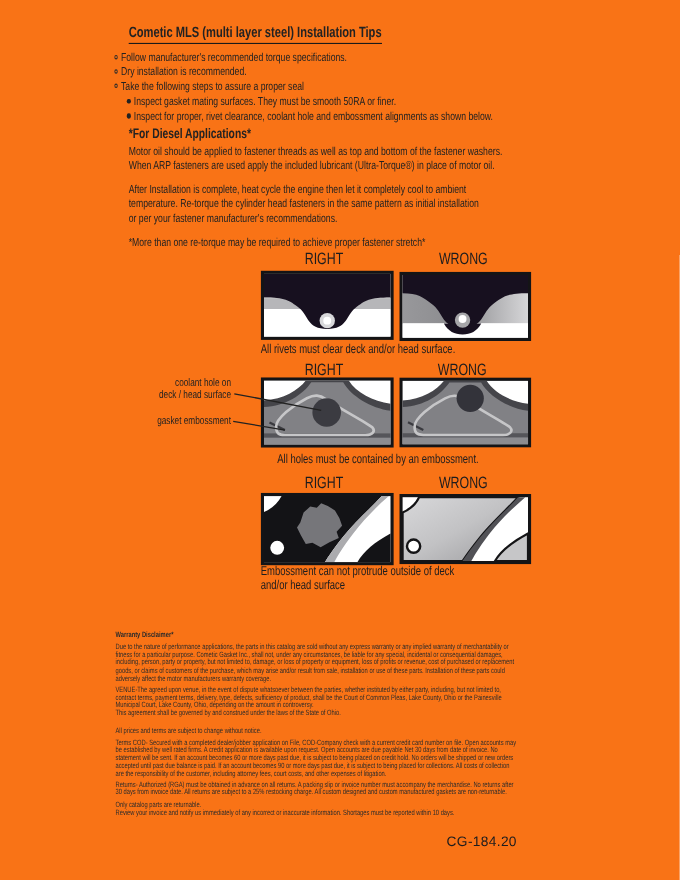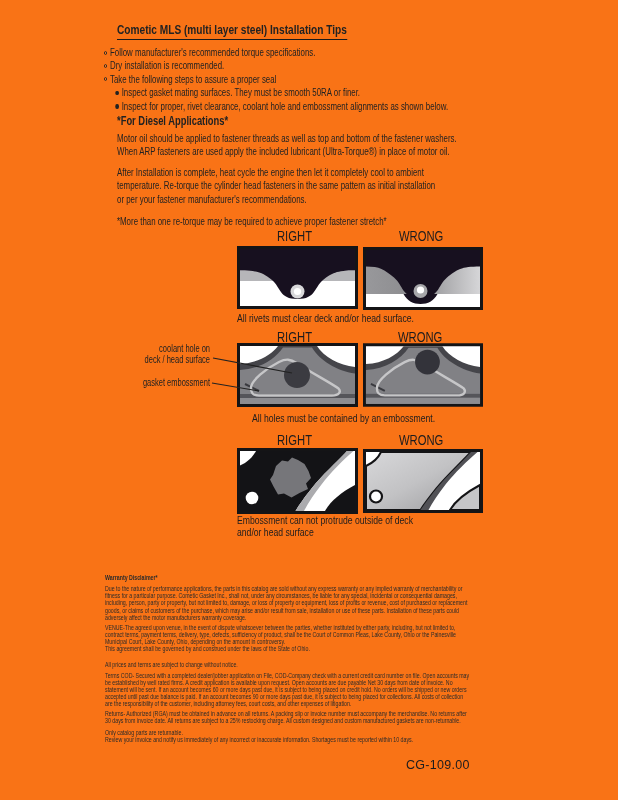--- a/index.html
+++ b/index.html
@@ -188,15 +188,15 @@
   <div class="abs fp cx" style="top:671.5px;">Terms COD- Secured with a completed dealer/jobber application on File, COD-Company check with a current credit card number on file.  Open accounts may
 be established by well rated firms.  A credit application is available upon request.  Open accounts are due payable Net 30 days from date of invoice.  No
 statement will be sent.  If an account becomes 60 or more days past due, it is subject to being placed on credit hold.  No orders will be shipped or new orders
 accepted until past due balance is paid.  If an account becomes 90 or more days past due, it is subject to being placed for collections.  All costs of collection
 are the responsibility of the customer, including attorney fees, court costs, and other expenses of litigation.</div>
   <div class="abs fp cx" style="top:709.5px;">Returns- Authorized (RGA) must be obtained in advance on all returns.  A packing slip or invoice number must accompany the merchandise.  No returns after
 30 days from invoice date.  All returns are subject to a 25% restocking charge.  All custom designed and custom manufactured gaskets are non-returnable.</div>
   <div class="abs fp cx" style="top:728.5px;">Only catalog parts are returnable.
 Review your invoice and notify us immediately of any incorrect or inaccurate information.  Shortages must be reported within 10 days.</div>
 
-  <div class="abs footer-num">CG-109.00</div>
+  <div class="abs footer-num">CG-184.20</div>
 
 </div>
 
 </body></html>

